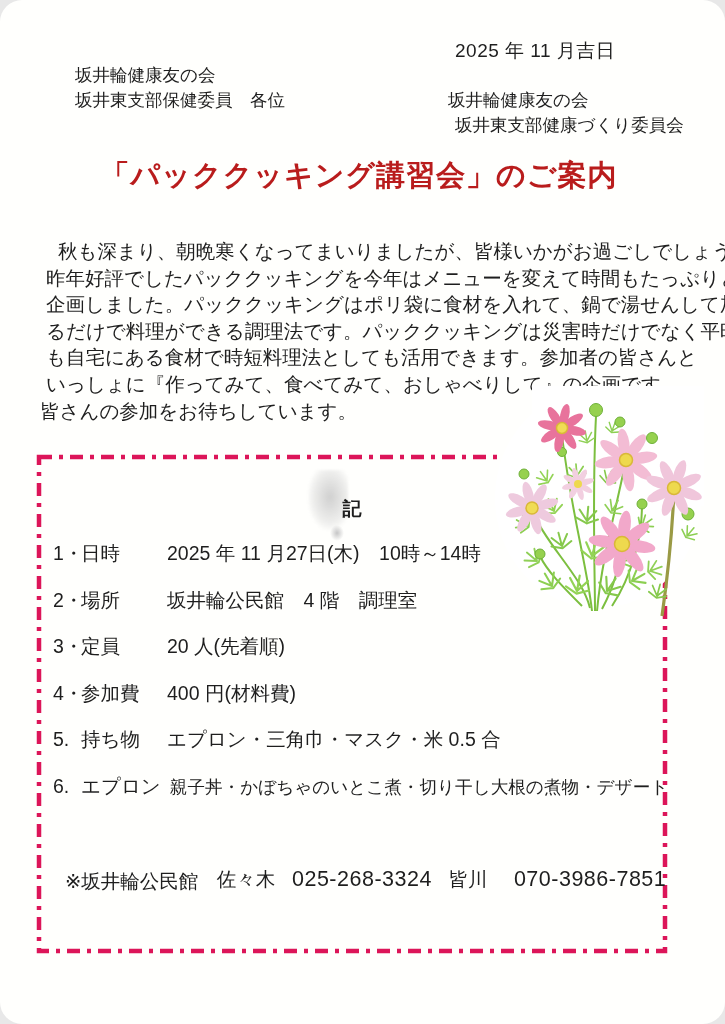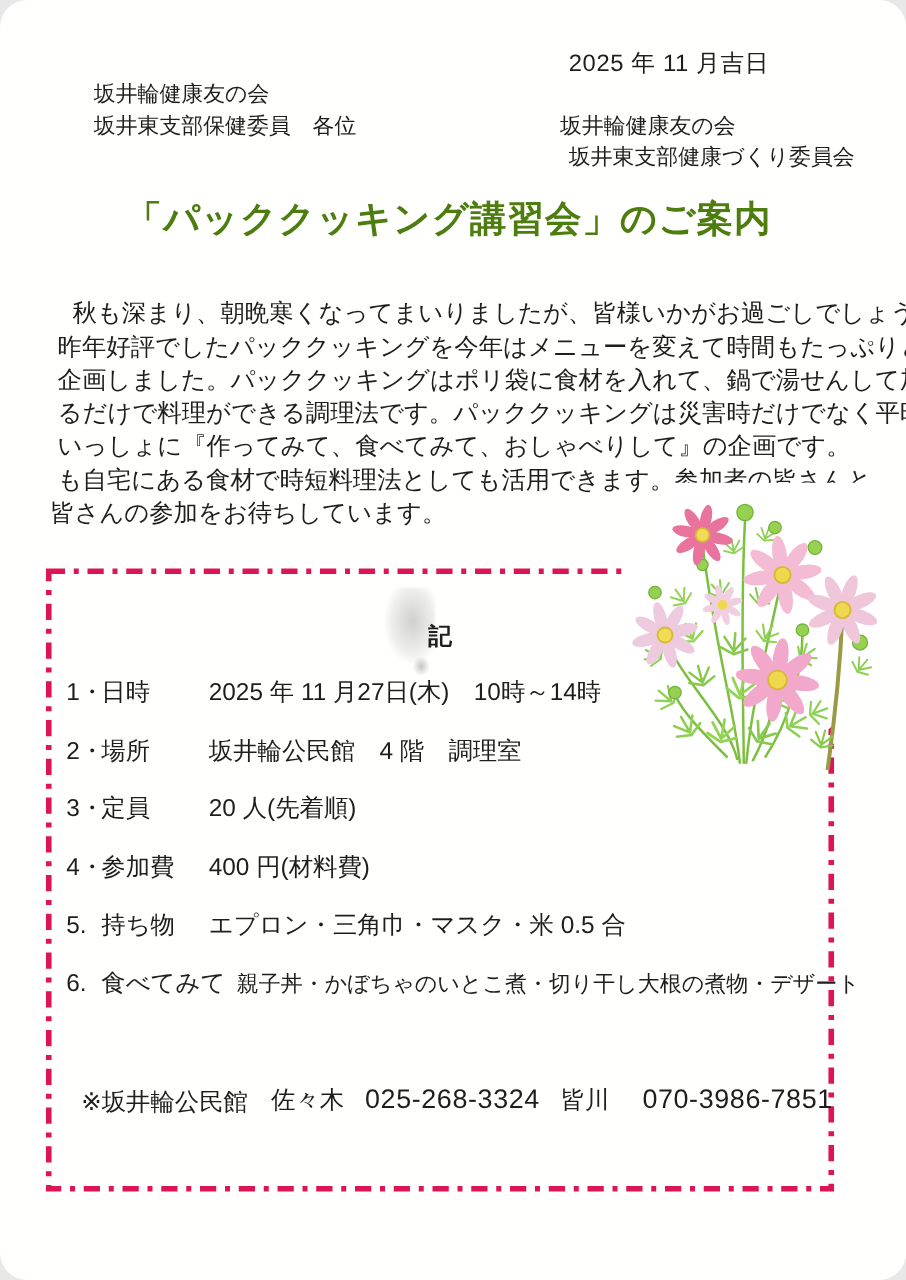--- a/index.html
+++ b/index.html
@@ -24,21 +24,21 @@
   }
   .sender{
     position:absolute;left:448px;top:88px;
     font-size:17.5px;line-height:25px;font-weight:500;
   }
   .sender .l2{padding-left:7px;}
   .doc-title{
     position:absolute;left:0;top:156px;width:718px;
     text-align:center;
     font-size:29px;font-weight:bold;letter-spacing:1px;
-    color:#4d7c0f;
+    color:#b91c1c;
   }
   
   .body-text{
     position:absolute;left:46px;top:238px;width:650px;
     font-size:19.5px;line-height:26.6px;font-weight:500;
   }
   .body-text .ln{white-space:nowrap;}
   .body-text .ln:first-child{text-indent:12px;}
   .body-text .ln:last-child{margin-left:-6px;}
   
@@ -107,22 +107,22 @@
     <div class="l2">坂井東支部健康づくり委員会</div>
   </div>
 
   <div class="doc-title">「パッククッキング講習会」のご案内</div>
 
   <div class="body-text">
     <div class="ln">秋も深まり、朝晩寒くなってまいりましたが、皆様いかがお過ごしでしょうか。</div>
     <div class="ln">昨年好評でしたパッククッキングを今年はメニューを変えて時間もたっぷりとり</div>
     <div class="ln">企画しました。パッククッキングはポリ袋に食材を入れて、鍋で湯せんして加熱す</div>
     <div class="ln">るだけで料理ができる調理法です。パッククッキングは災害時だけでなく平時で</div>
+    <div class="ln">も自宅にある食材で時短料理法としても活用できます。参加者の皆さんと</div>
     <div class="ln">いっしょに『作ってみて、食べてみて、おしゃべりして』の企画です。</div>
-    <div class="ln">も自宅にある食材で時短料理法としても活用できます。参加者の皆さんと</div>
     <div class="ln">皆さんの参加をお待ちしています。</div>
   </div>
 
   <svg class="info-box-border" viewBox="0 0 632 500">
     <rect x="3" y="3" width="626" height="494" fill="none" stroke="#dc1559" stroke-width="4.5" stroke-dasharray="13 7 4 7"></rect>
   </svg>
 
   <div class="smudge"></div>
   <div class="smudge2"></div>
 
@@ -149,21 +149,21 @@
       <span class="label">参加費</span>
       <span class="value">400 円(材料費)</span>
     </div>
     <div class="detail-row">
       <span class="no">5.</span>
       <span class="label">持ち物</span>
       <span class="value">エプロン・三角巾・マスク・米 0.5 合</span>
     </div>
     <div class="detail-row">
       <span class="no">6.</span>
-      <span class="label">食べてみて</span>
+      <span class="label">エプロン</span>
       <span class="value">親子丼・かぼちゃのいとこ煮・切り干し大根の煮物・デザート</span>
     </div>
   </div>
 
 
   <div class="contact-block">
     <span class="ct-label">※坂井輪公民館</span>
     <div class="contact-rows">
       <div class="contact-row">
         <span class="ct-name">佐々木</span>

